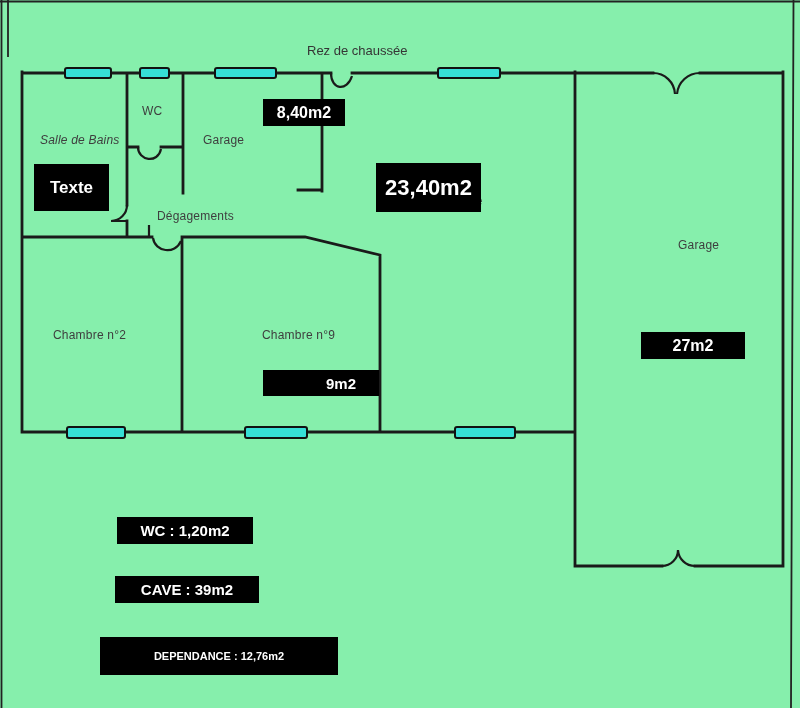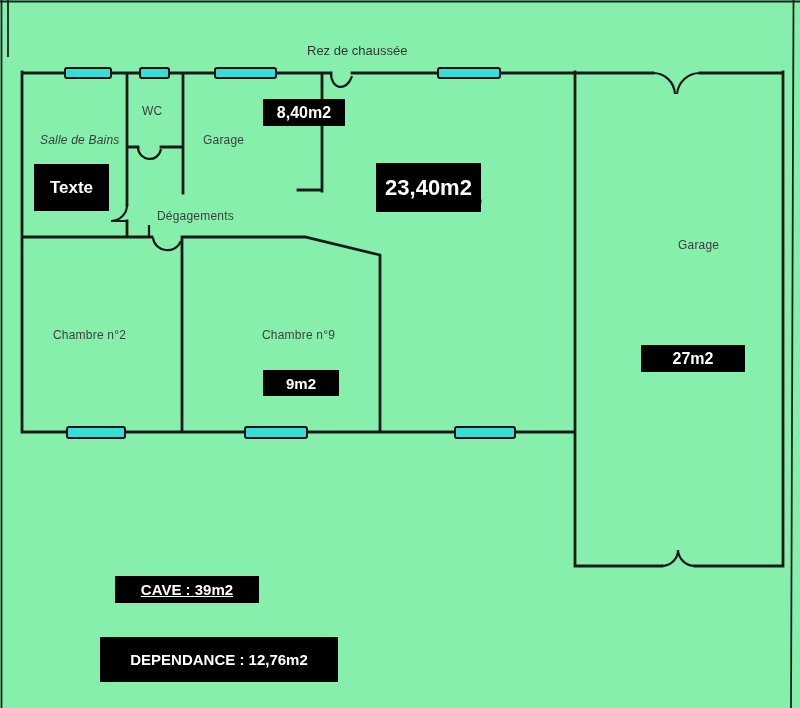--- a/index.html
+++ b/index.html
@@ -88,19 +88,20 @@
   <div class="room-label" style="left:203px; top:133px;">Garage</div>
   <div class="room-label" style="left:455px; top:194px;">Salle</div>
   <div class="room-label" style="left:678px; top:238px;">Garage</div>
   <div class="room-label" style="left:129px; top:209px;margin-left:28px;">Dégagements</div>
   <div class="room-label" style="left:53px; top:328px;">Chambre n°2</div>
   <div class="room-label" style="left:262px; top:328px;">Chambre n°9</div>
 
   <div class="badge" style="left:34px; top:164px; width:75px; height:47px; font-size:17px;">Texte</div>
   <div class="badge" style="left:223px; top:99px; width:82px; height:27px; font-size:16px;margin-left:40px;">8,40m2</div>
   <div class="badge" style="left:376px; top:123px; width:105px; height:49px; font-size:22px;margin-top:40px;">23,40m2</div>
-  <div class="badge" style="left:641px; top:332px; width:104px; height:27px; font-size:16px;margin-top:13px;">27m2</div>
-  <div class="badge" style="left:263px; top:370px; width:76px; height:26px; font-size:15px;">9m2</div>
+  <div class="badge" style="left:641px; top:332px; width:104px; height:27px; font-size:16px;">27m2</div>
+  <div class="badge" style="left:263px; top:370px; width:76px; height:26px; font-size:15px;padding-left:40px;">9m2</div>
 
-  <div class="badge" style="left:115px; top:576px; width:144px; height:27px; font-size:15px;text-decoration:underline;">CAVE : 39m2</div>
-  <div class="badge" style="left:100px; top:637px; width:238px; height:45px; font-size:15px;">DEPENDANCE : 12,76m2</div>
+  <div class="badge" style="left:117px; top:517px; width:136px; height:27px; font-size:15px;">WC : 1,20m2</div>
+  <div class="badge" style="left:115px; top:576px; width:144px; height:27px; font-size:15px;">CAVE : 39m2</div>
+  <div class="badge" style="left:100px; top:637px; width:238px; height:38px; font-size:11px;">DEPENDANCE : 12,76m2</div>
 
 </div>
 
 </body></html>

